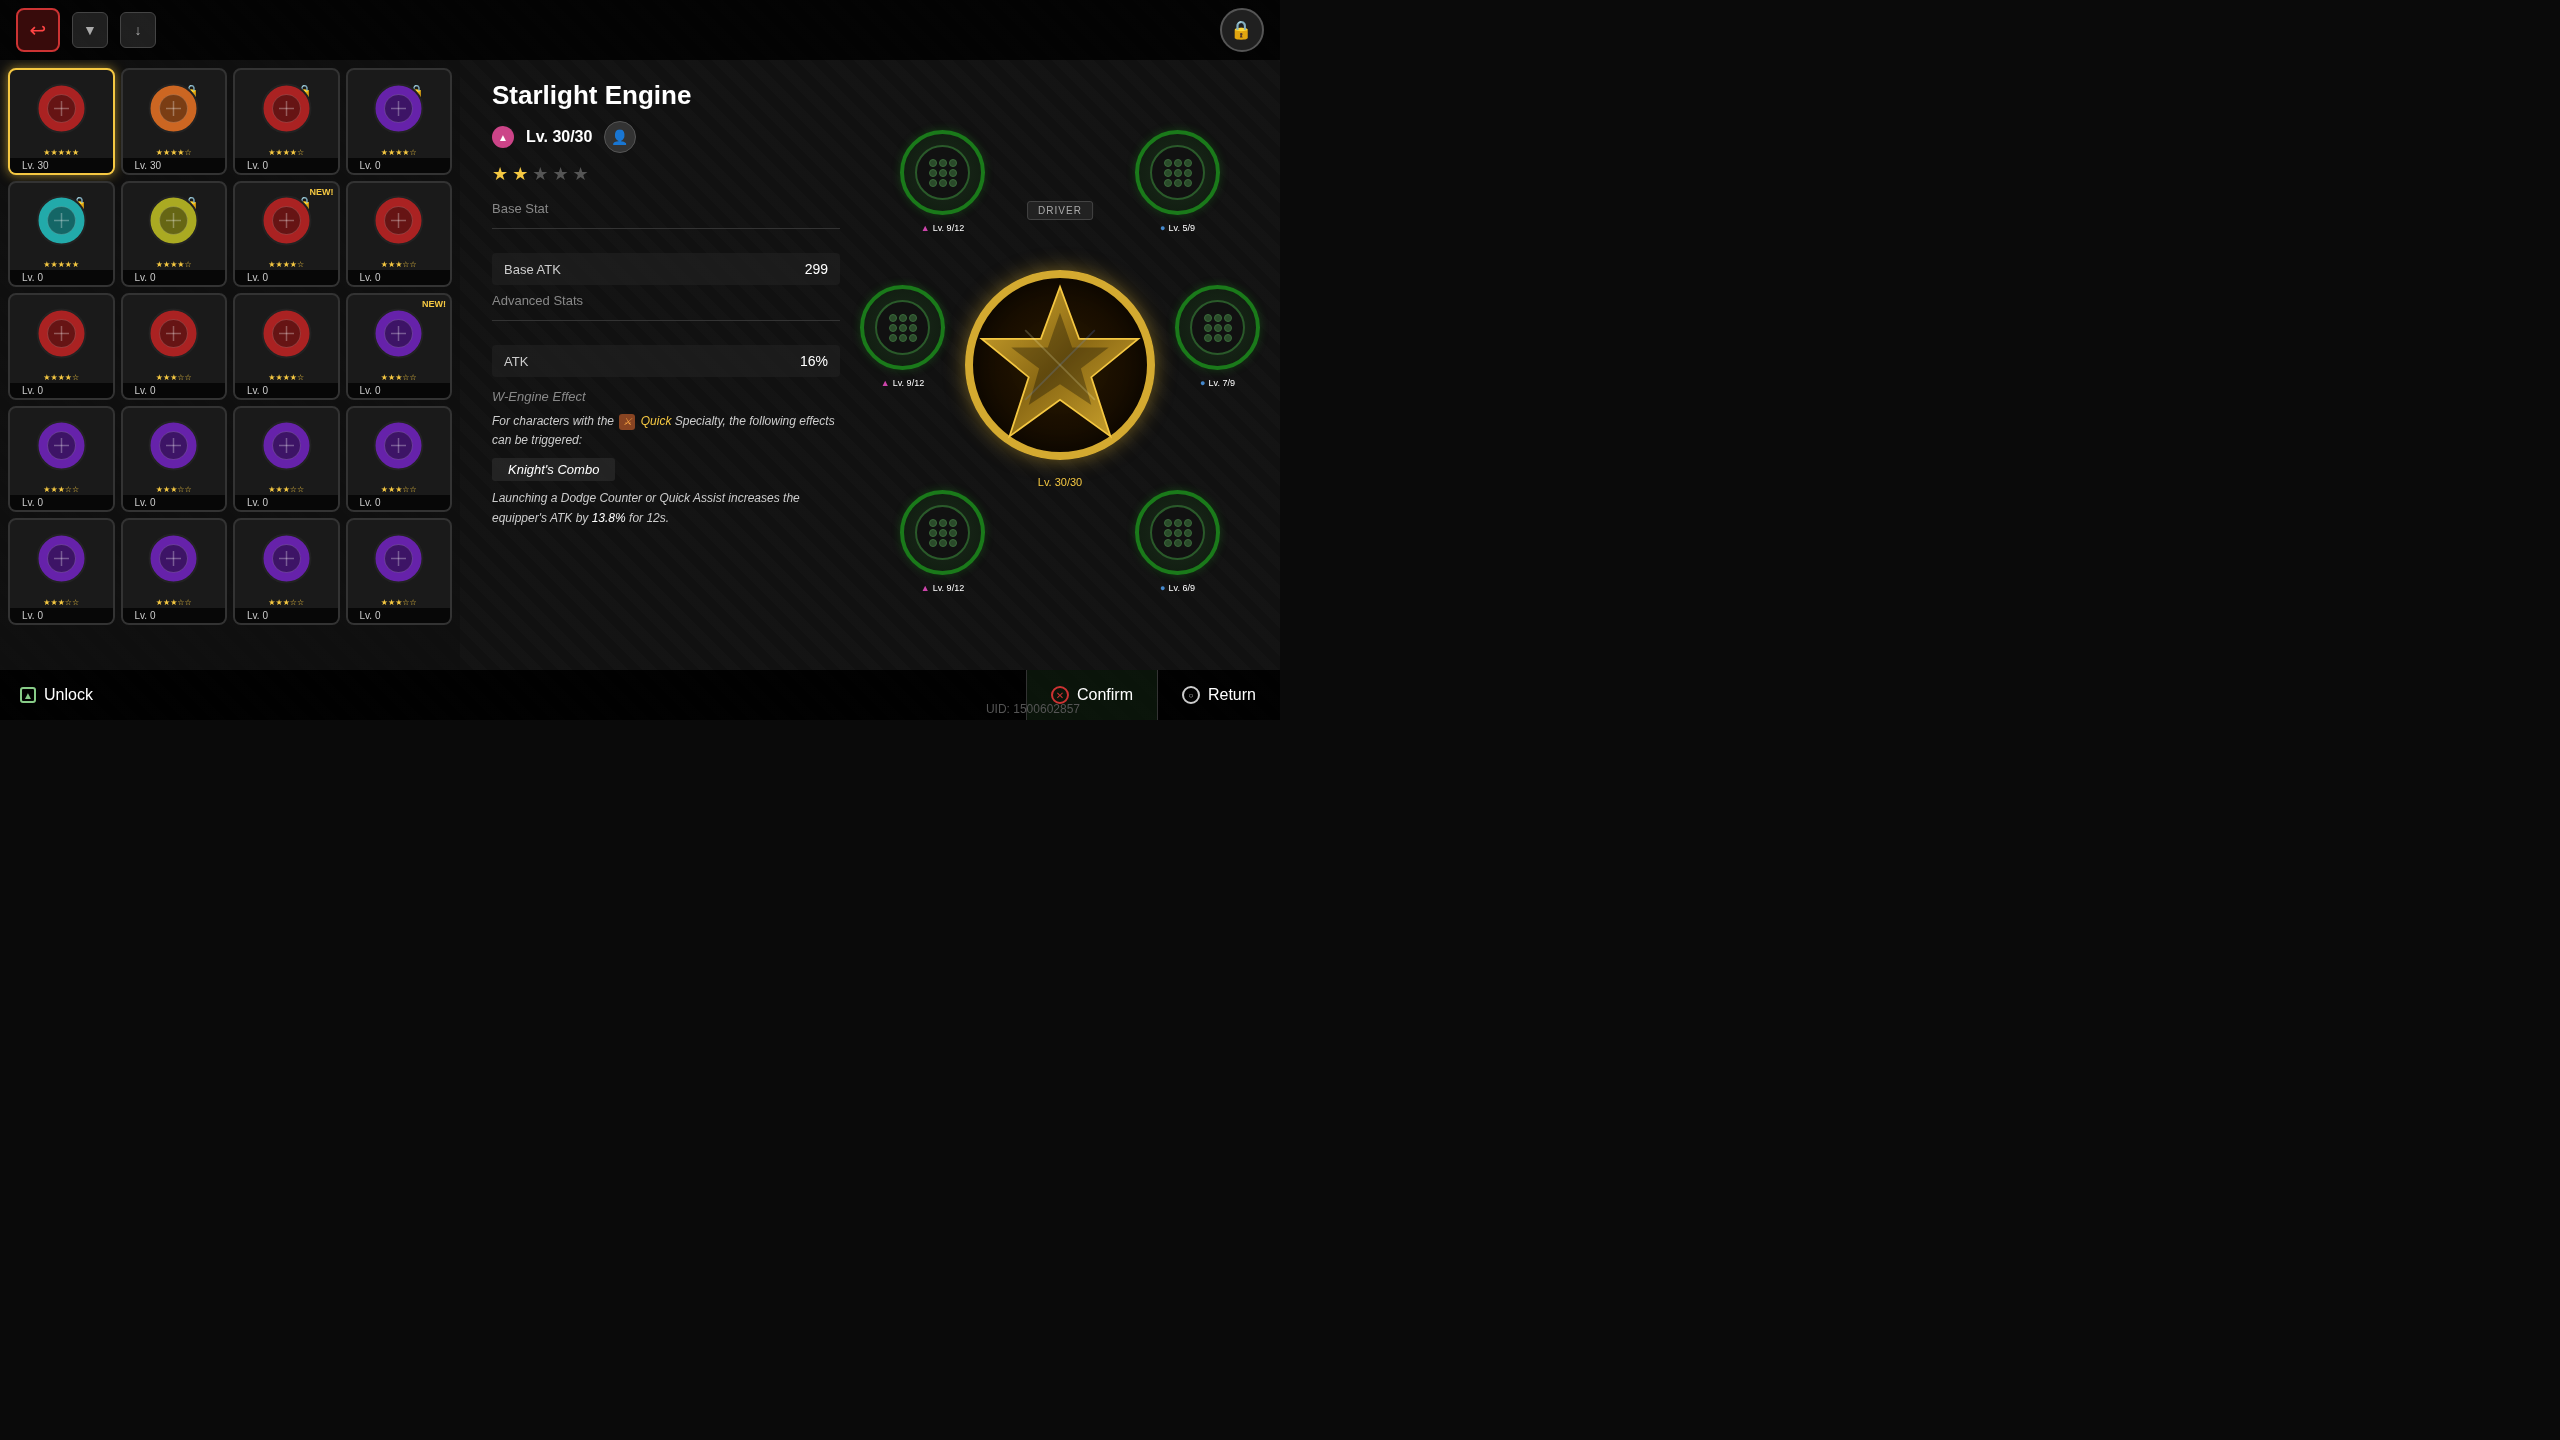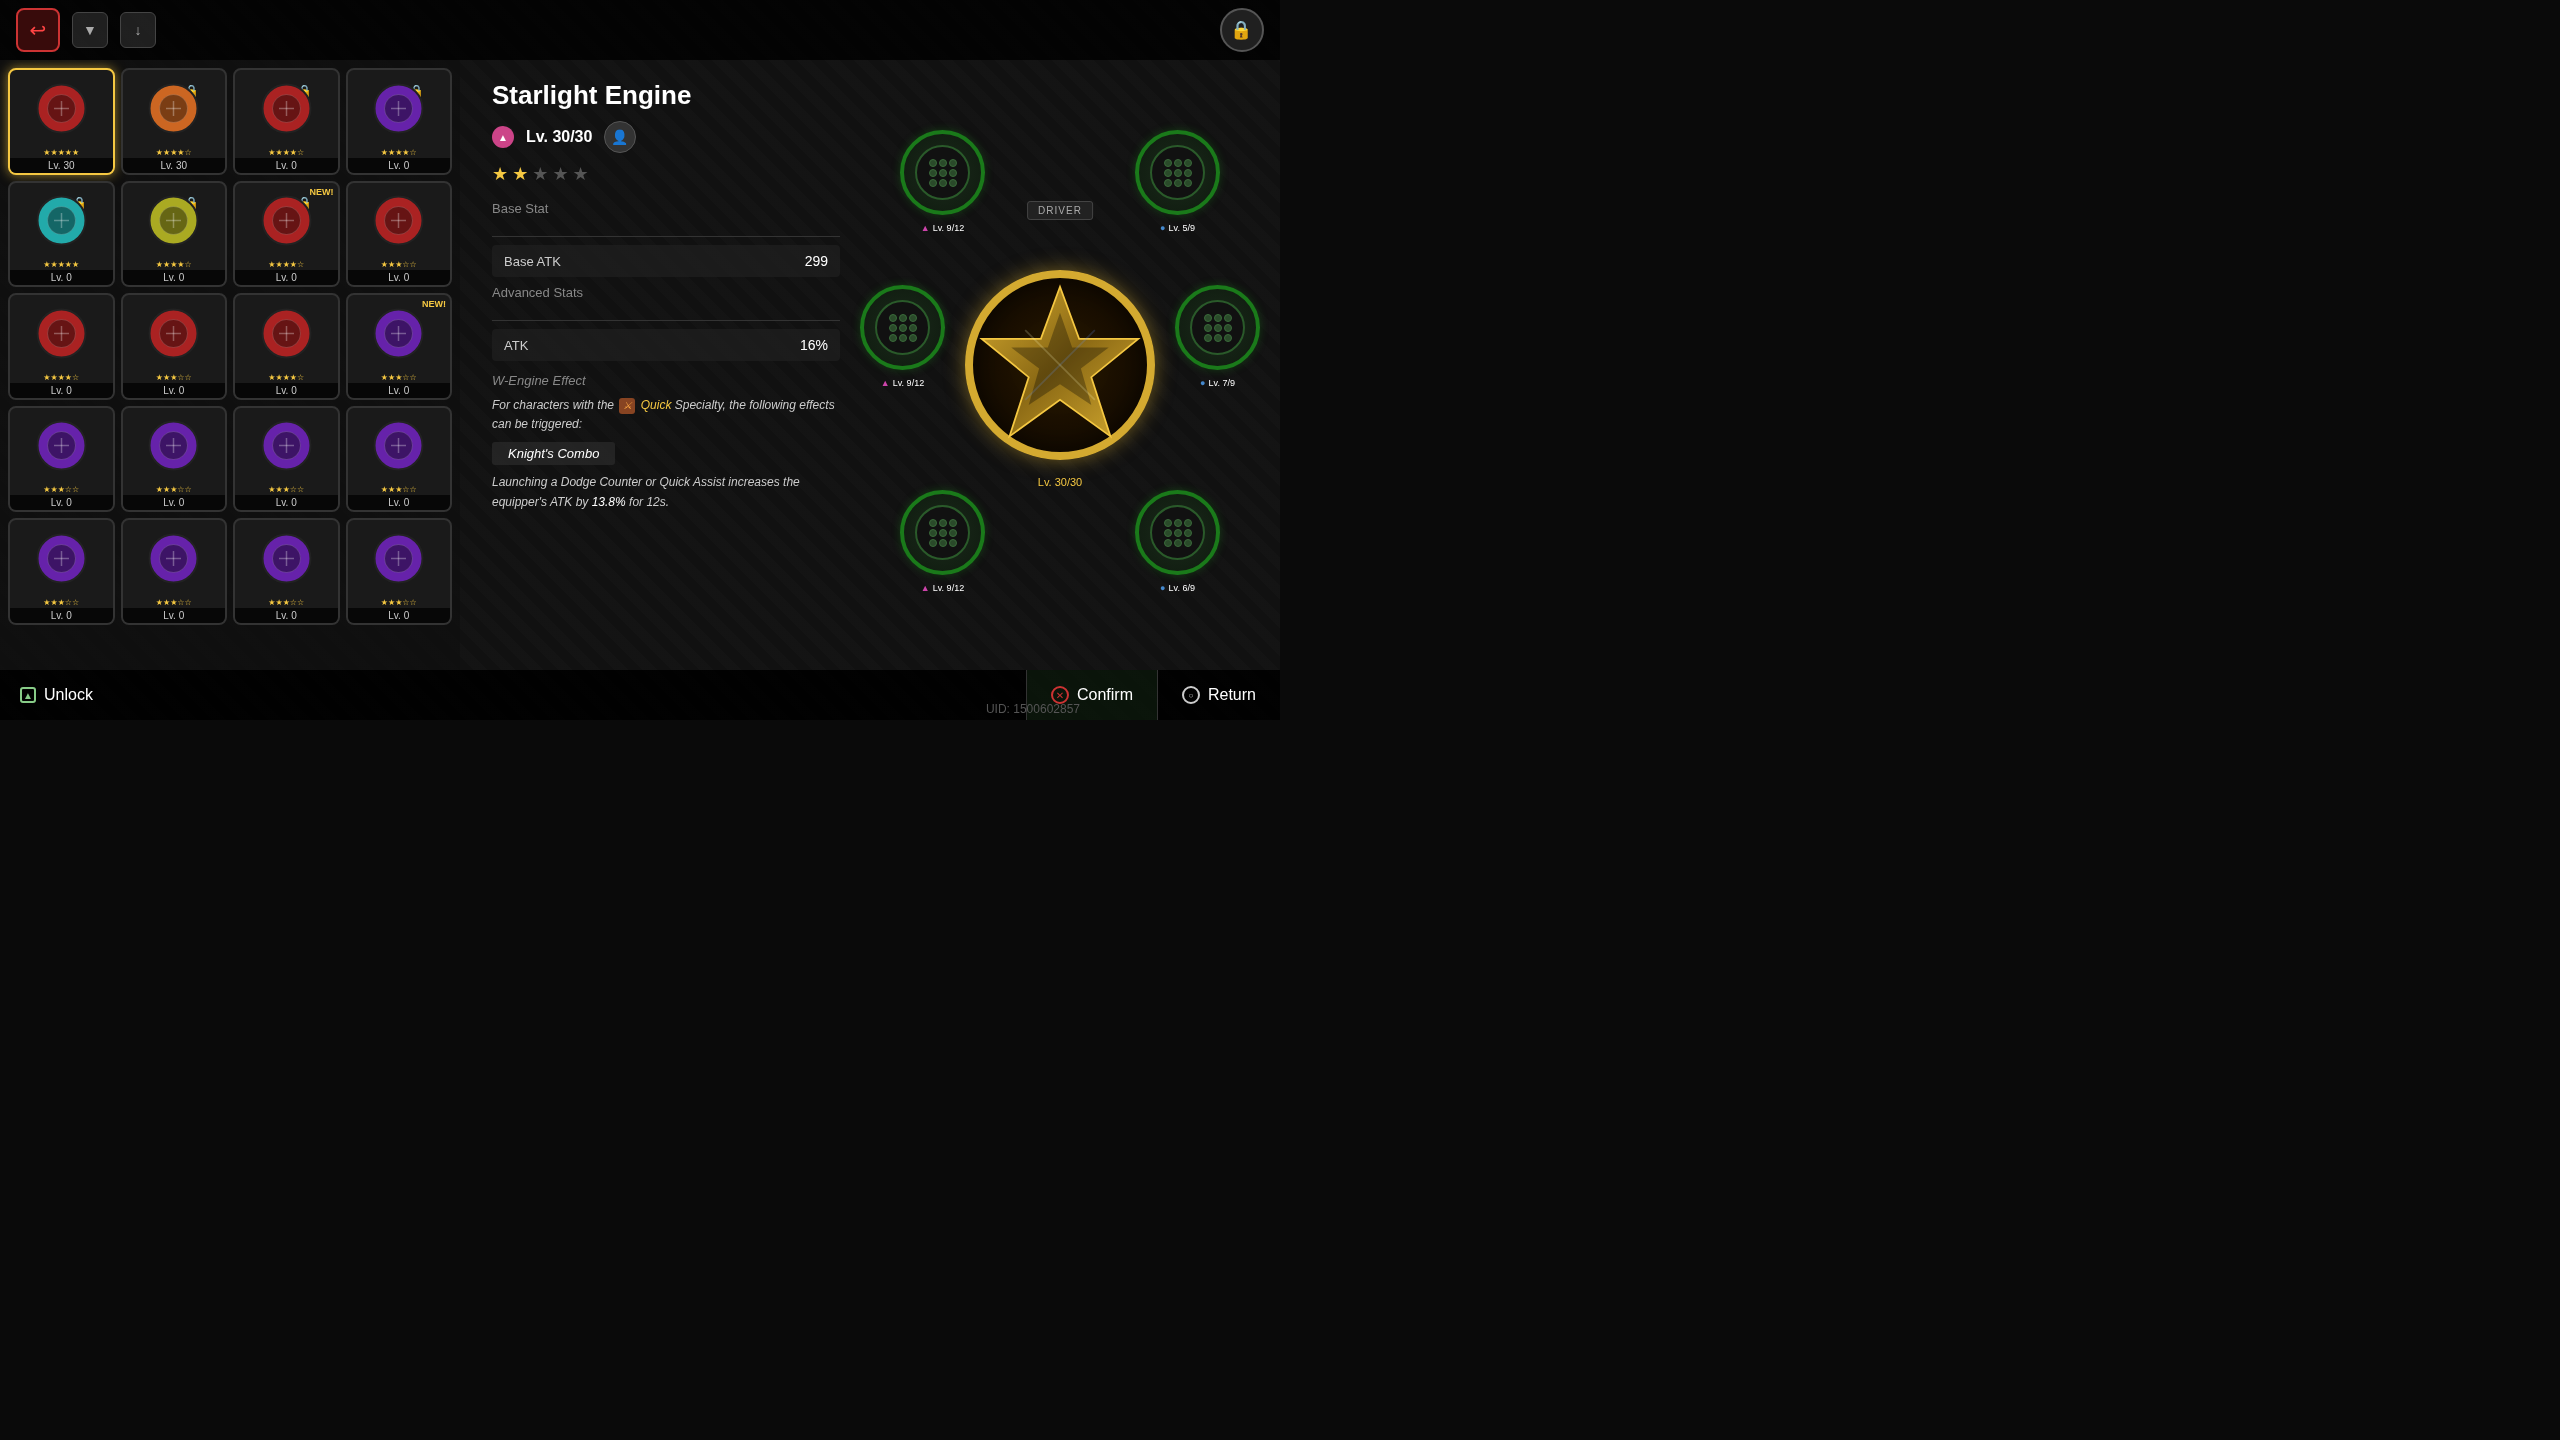--- a/index.html
+++ b/index.html
@@ -120,22 +120,21 @@
       justify-content: center;
       font-size: 32px;
       position: relative;
     }
 
     .item-card .item-level {
       font-size: 10px;
       color: #ccc;
       background: rgba(0,0,0,0.7);
       width: 100%;
-      text-align: center;
-      padding: 2px 4px;
+      padding: 2px 12px;
     }
 
     .item-card .item-stars {
       font-size: 8px;
       color: #f5c842;
       text-align: center;
       padding: 1px 0;
     }
 
     .item-card .new-badge {
@@ -206,23 +205,23 @@
       color: #f5c842;
     }
 
     .star.empty {
       color: #555;
     }
 
     .section-title {
       font-size: 13px;
       color: #888;
-      margin-bottom: 8px;
+      margin-bottom: 24px;
       border-bottom: 1px solid #333;
-      padding-bottom: 20px;
+      padding-bottom: 12px;
     }
 
     .stat-row {
       display: flex;
       justify-content: space-between;
       align-items: center;
       background: rgba(30,30,30,0.8);
       padding: 8px 12px;
       border-radius: 4px;
       margin-bottom: 8px;

